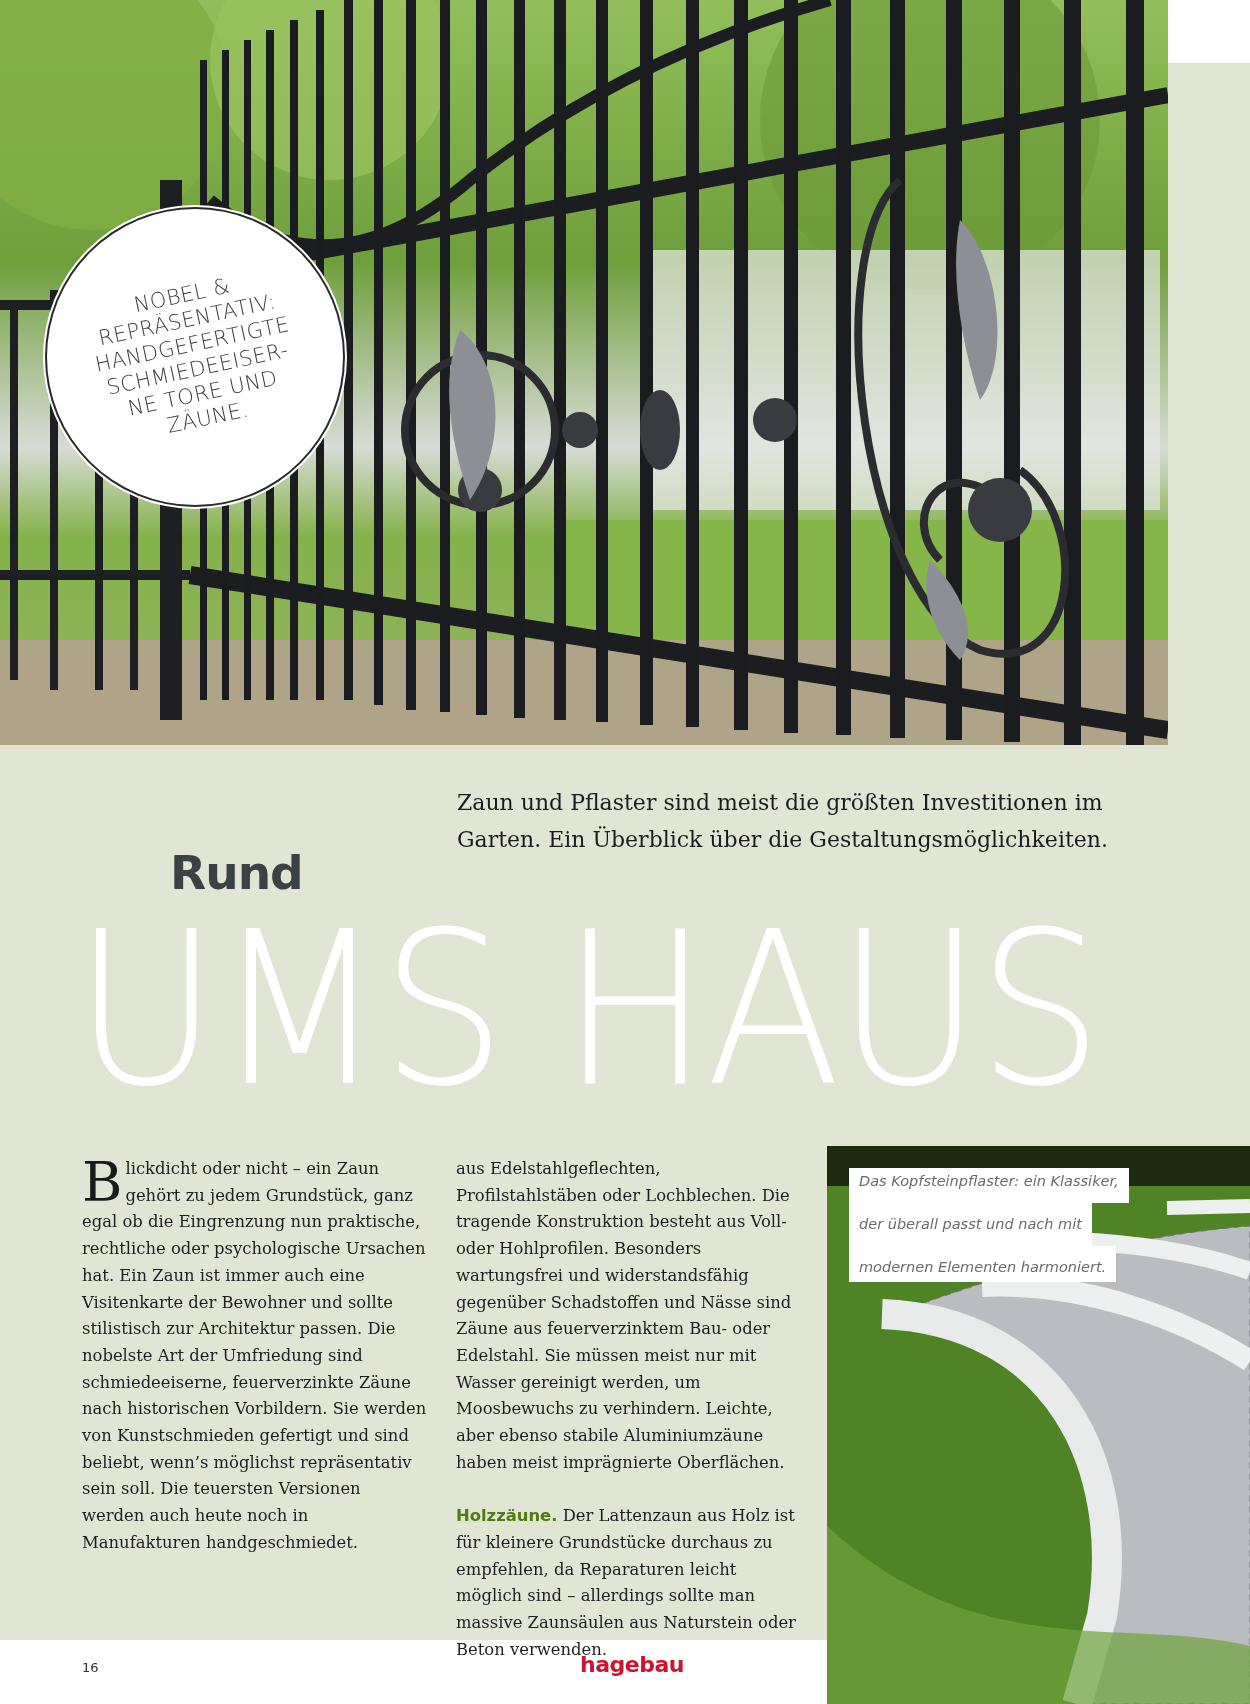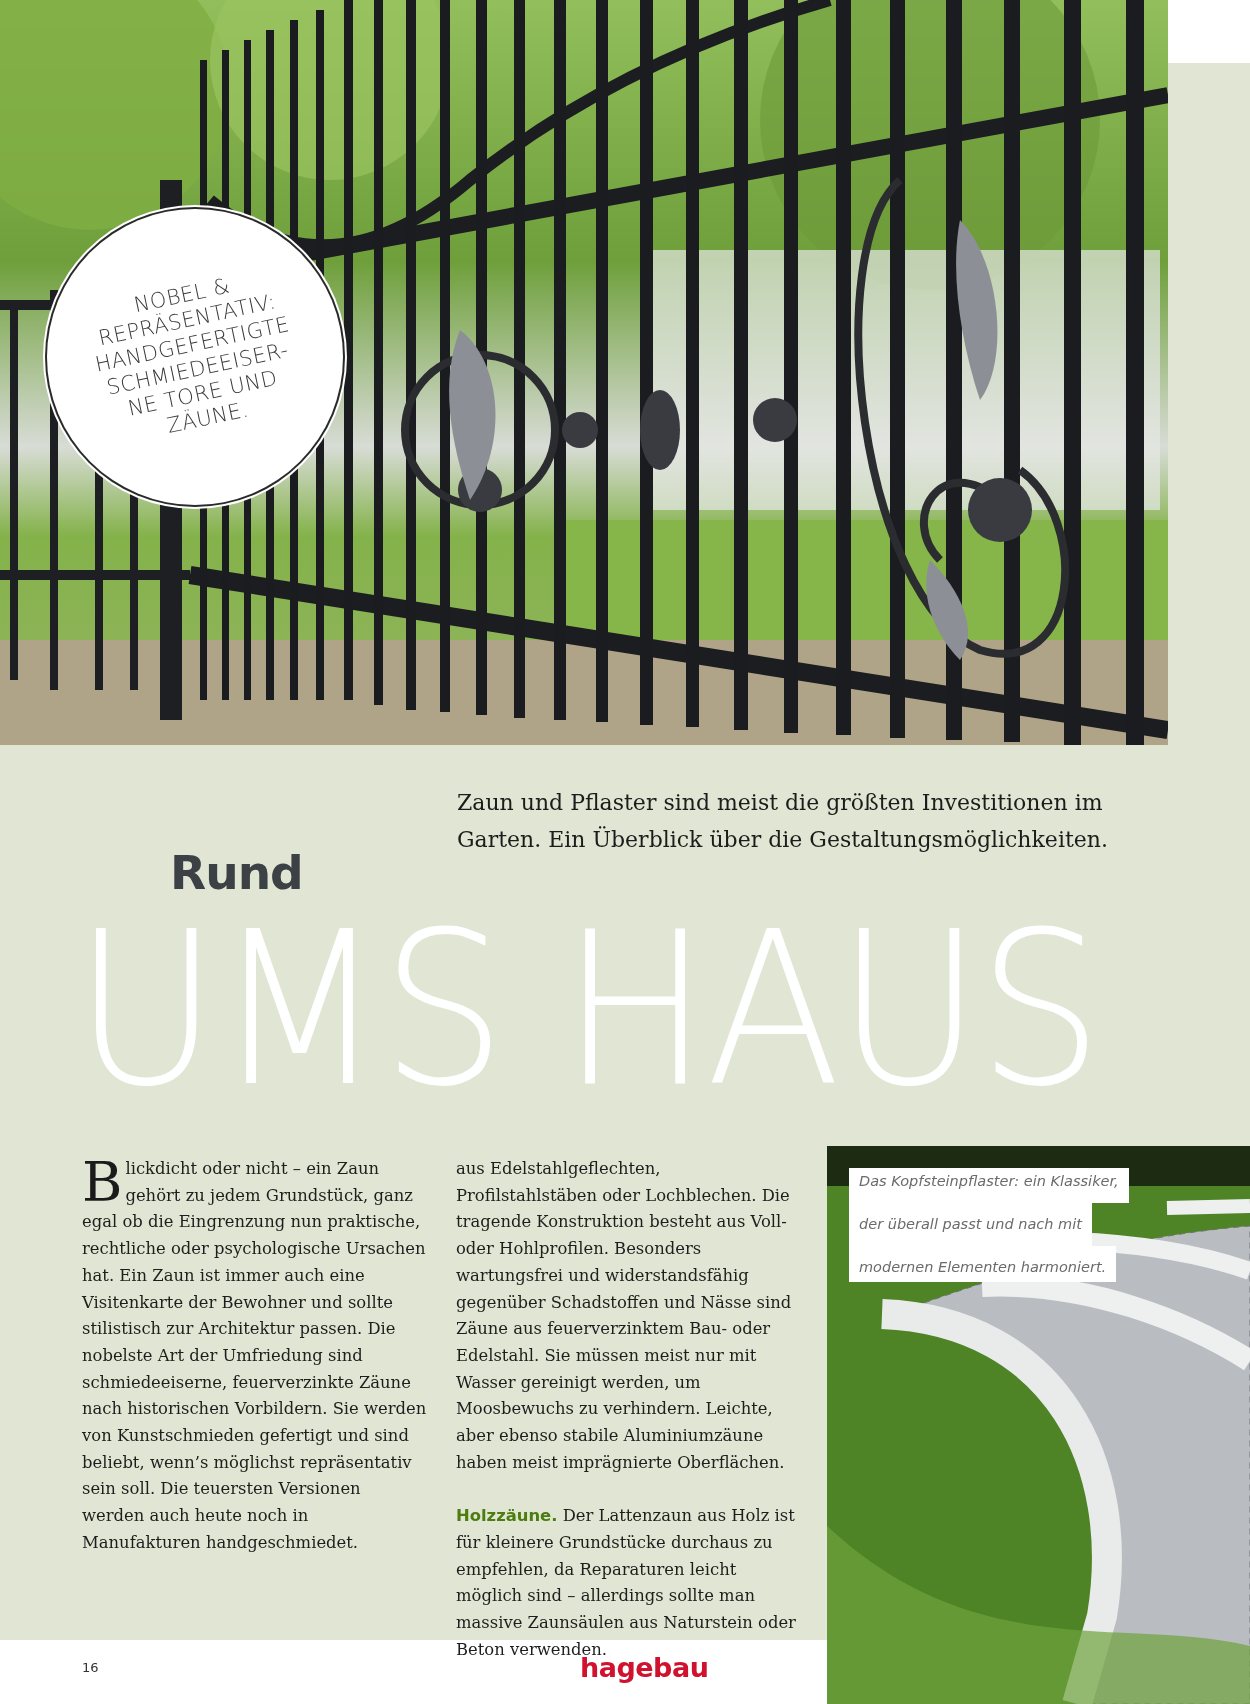--- a/index.html
+++ b/index.html
@@ -90,21 +90,21 @@
   }
   .caption span:first-child { padding-top: 4px; }
   .caption span:last-child { padding-bottom: 5px; }
 
   .page-number {
     position: absolute; left: 82px; top: 1660px;
     font-family: "DejaVu Sans", sans-serif; font-size: 13px; color: #333333;
   }
   .brand {
     position: absolute; left: 580px; top: 1652px;
-    font-family: "DejaVu Sans", sans-serif; font-weight: 700; font-size: 27px;
+    font-family: "DejaVu Sans", sans-serif; font-weight: 700; font-size: 22px;
     letter-spacing: -0.5px; color: #d0122e;
   }
 </style>
 </head>
 <body>
 
 <div class="green-panel"></div>
 <div class="green-panel-corner"></div>
 
 <div class="hero-photo">

